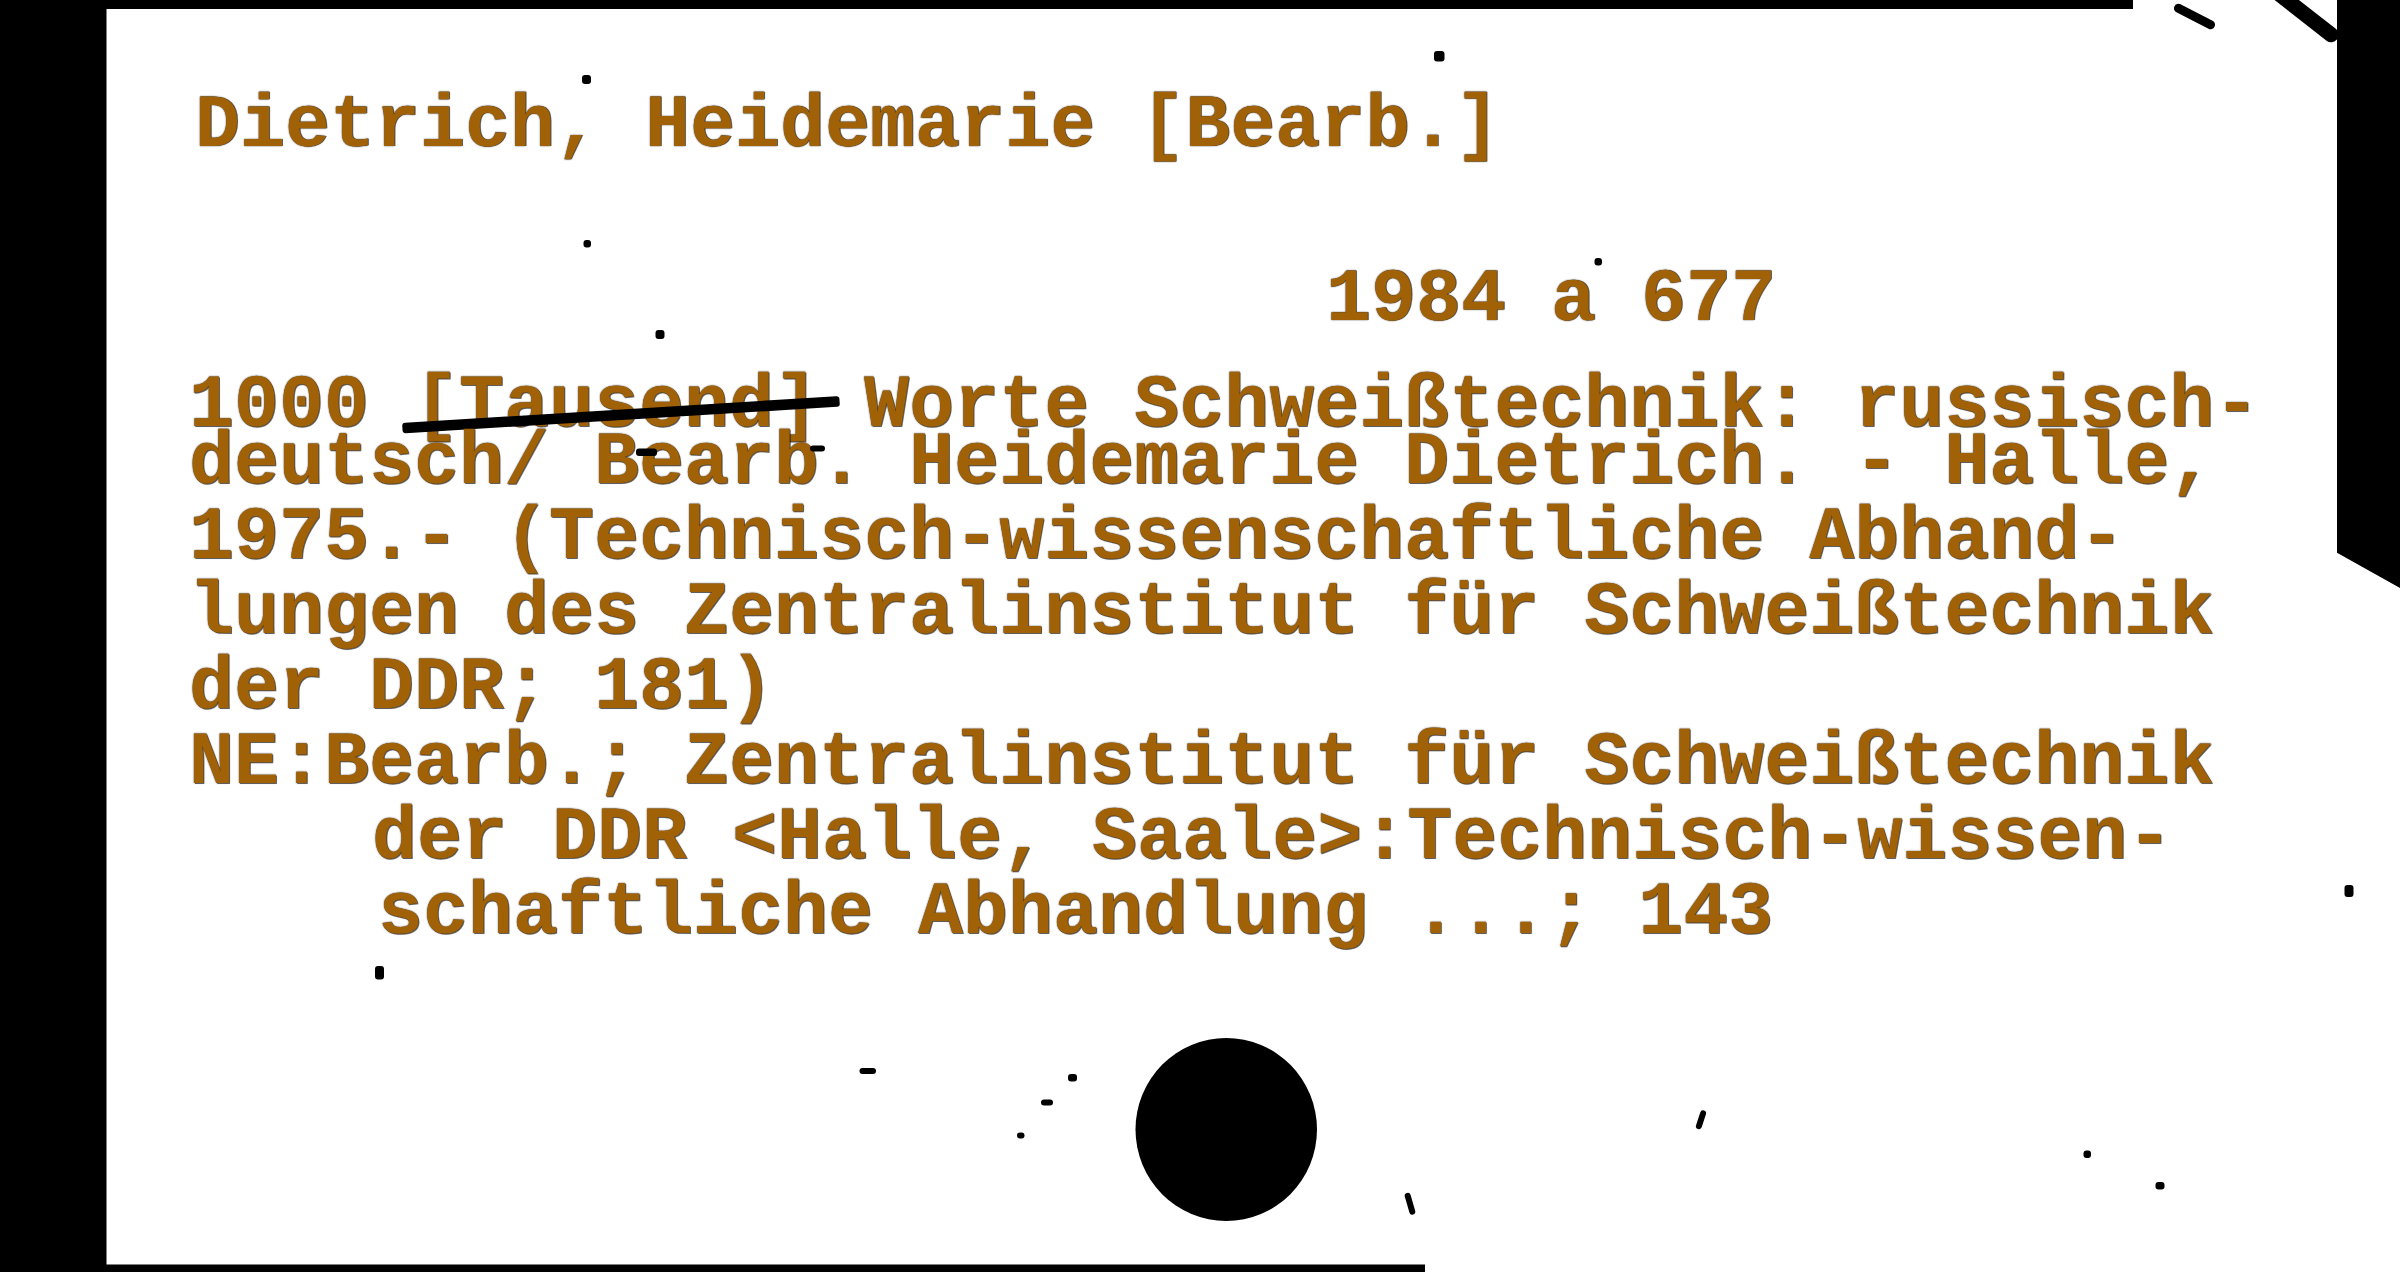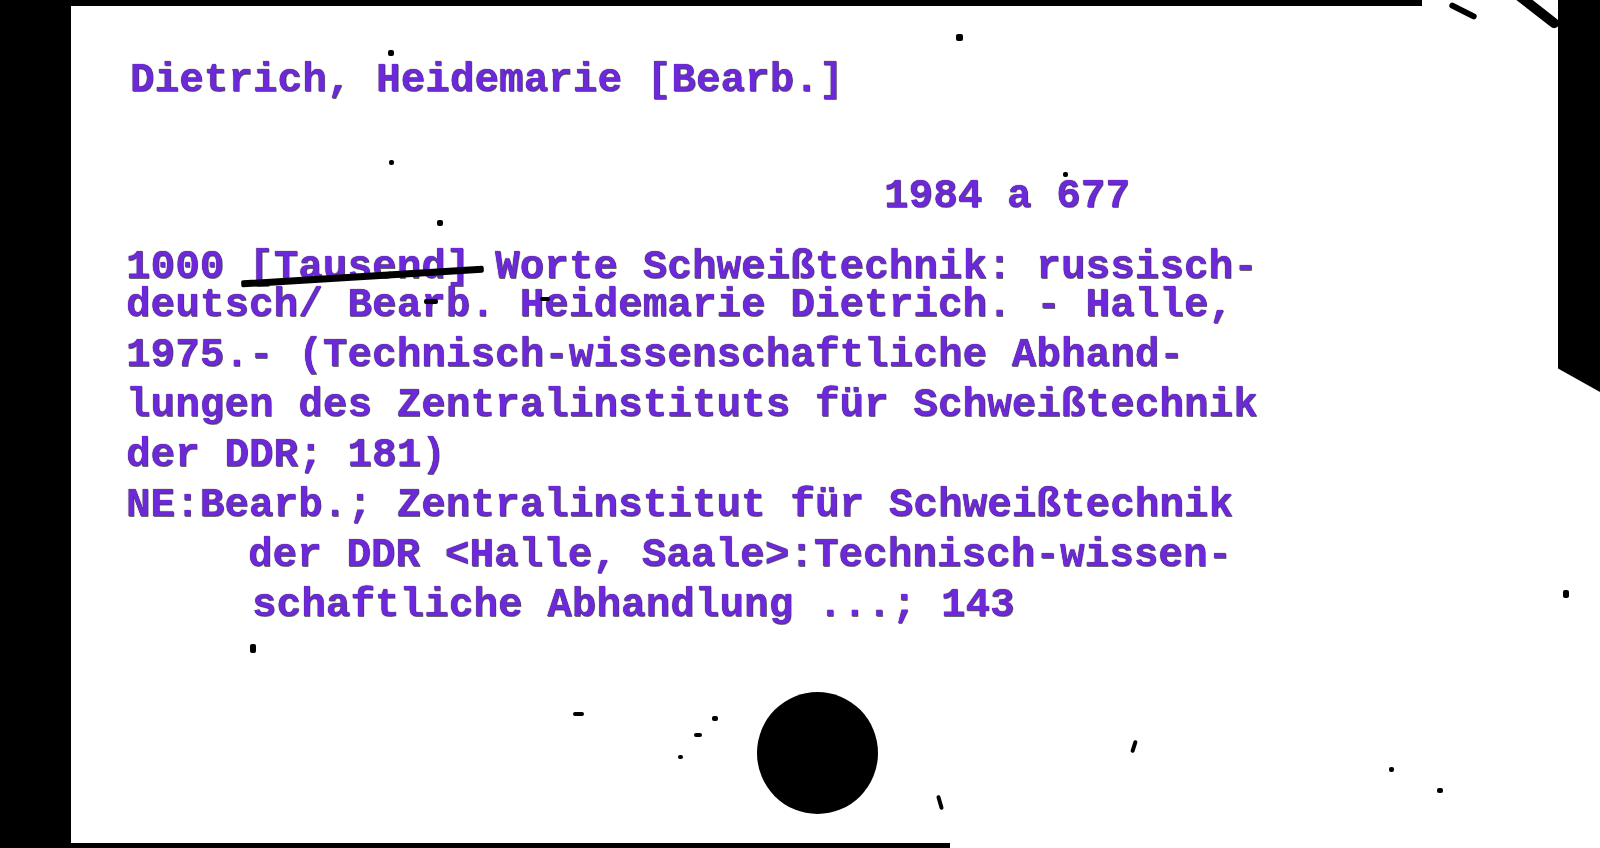--- a/index.html
+++ b/index.html
@@ -6,22 +6,22 @@
   body{
     width:1600px;height:848px;overflow:hidden;
     background:#ffffff;
     font-family:"Liberation Mono","DejaVu Sans Mono",monospace;
   }
   .scan{position:relative;width:1600px;height:848px;background:#fff;}
 
   
   .tline{
     position:absolute;
-    font-size:41px;font-weight:700;line-height:1;
-    color:#6d28d9;white-space:pre;
+    font-size:50px;font-weight:700;line-height:1;
+    color:#a16207;white-space:pre;
     letter-spacing:0;
     text-shadow:0 0 1px rgba(0,0,0,.9), 0.6px 0.6px 0 rgba(0,0,0,.55);
     text-align:center;
   }
   .heading{left:130px;top:60px;}
   .callnum{left:884px;top:176px;}
   .title  {left:126px;top:247px;}
   .b0{left:126px;top:285px;}
   .b1{left:126px;top:335px;}
   .b2{left:126px;top:385px;}
@@ -84,21 +84,21 @@
   <div class="corner-mark cm1"></div>
   <div class="corner-mark cm2"></div>
 
   <div class="tline heading">Dietrich, Heidemarie [Bearb.]</div>
   <div class="tline callnum">1984 a 677</div>
 
   <div class="tline title"><span>1000 </span><span class="struck">[Tausend]</span><span> Worte Schweißtechnik: russisch-</span></div>
 
   <div class="tline b0">deutsch/ Bearb. Heidemarie Dietrich. - Halle,</div>
   <div class="tline b1">1975.- (Technisch-wissenschaftliche Abhand-</div>
-  <div class="tline b2">lungen des Zentralinstituts für Schweißtechnik</div>
+  <div class="tline b2">lungen des Zentralinstitut für Schweißtechnik</div>
   <div class="tline b3">der DDR; 181)</div>
   <div class="tline i0">der DDR &lt;Halle, Saale&gt;:Technisch-wissen-</div>
   <div class="tline b4">NE:Bearb.; Zentralinstitut für Schweißtechnik</div>
   <div class="tline i1">schaftliche Abhandlung ...; 143</div>
 
   <div class="hole"></div>
 
   <div class="speck sp1"></div>
   <div class="speck sp2"></div>
   <div class="speck sp3"></div>

